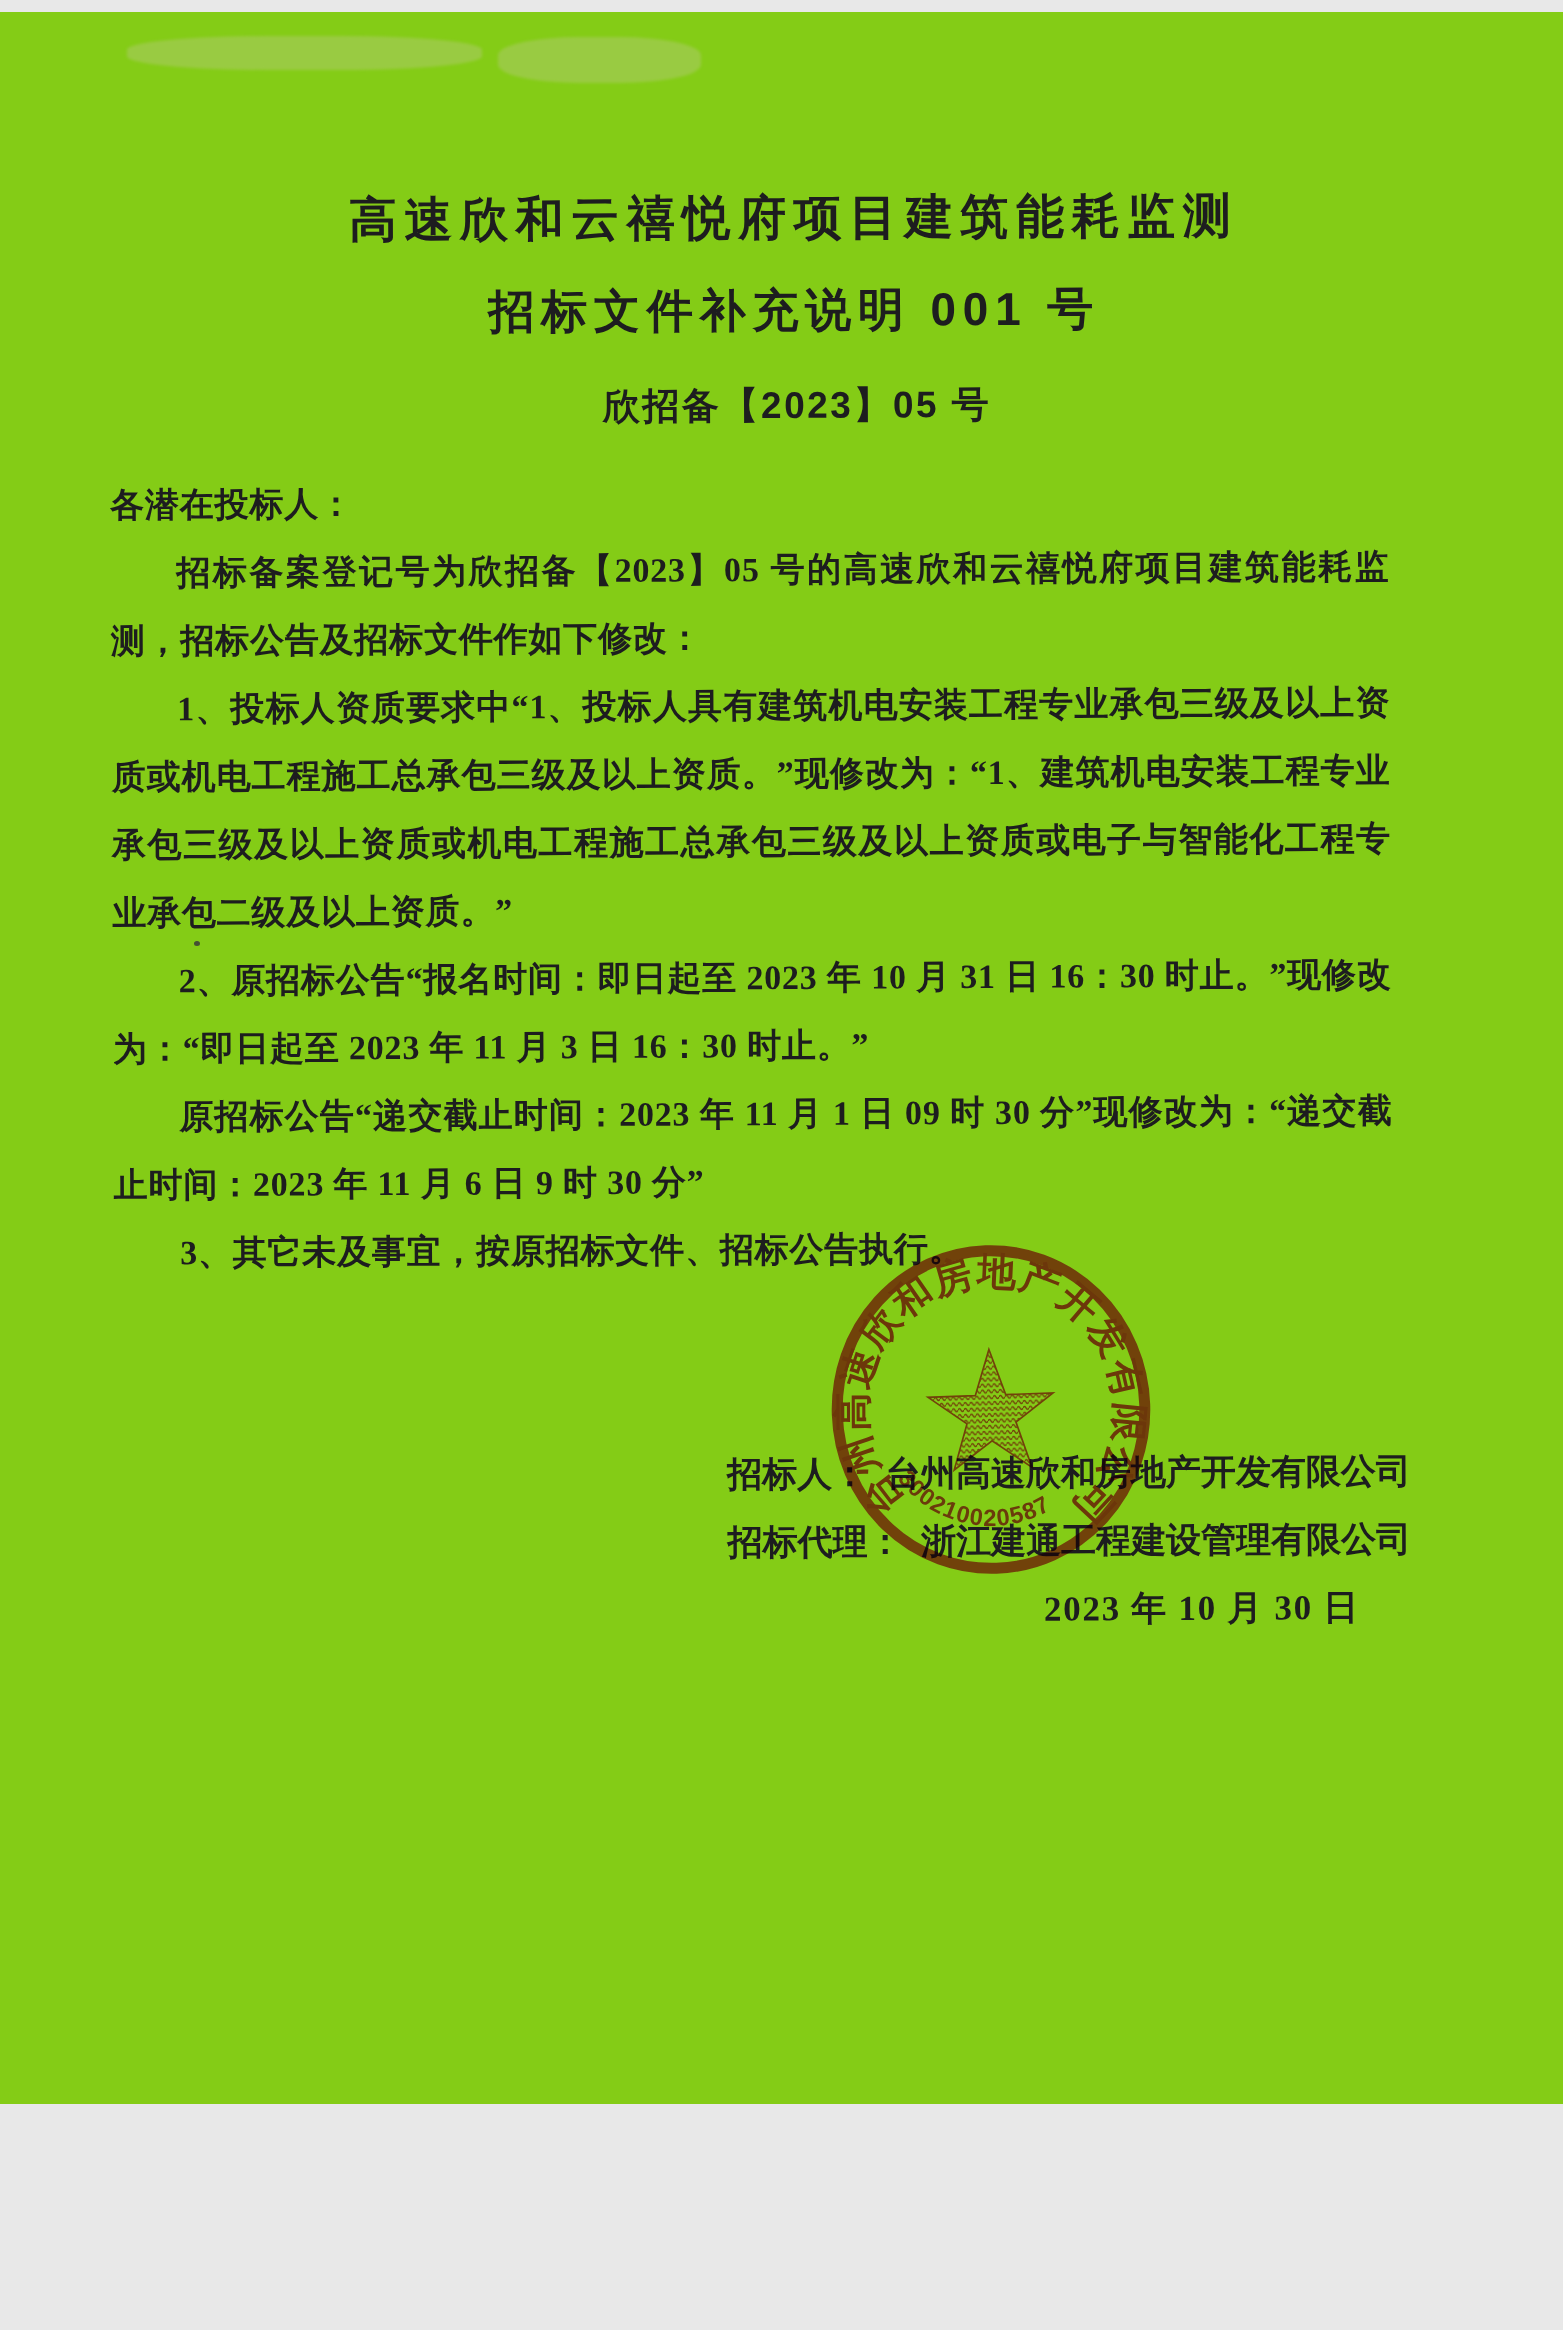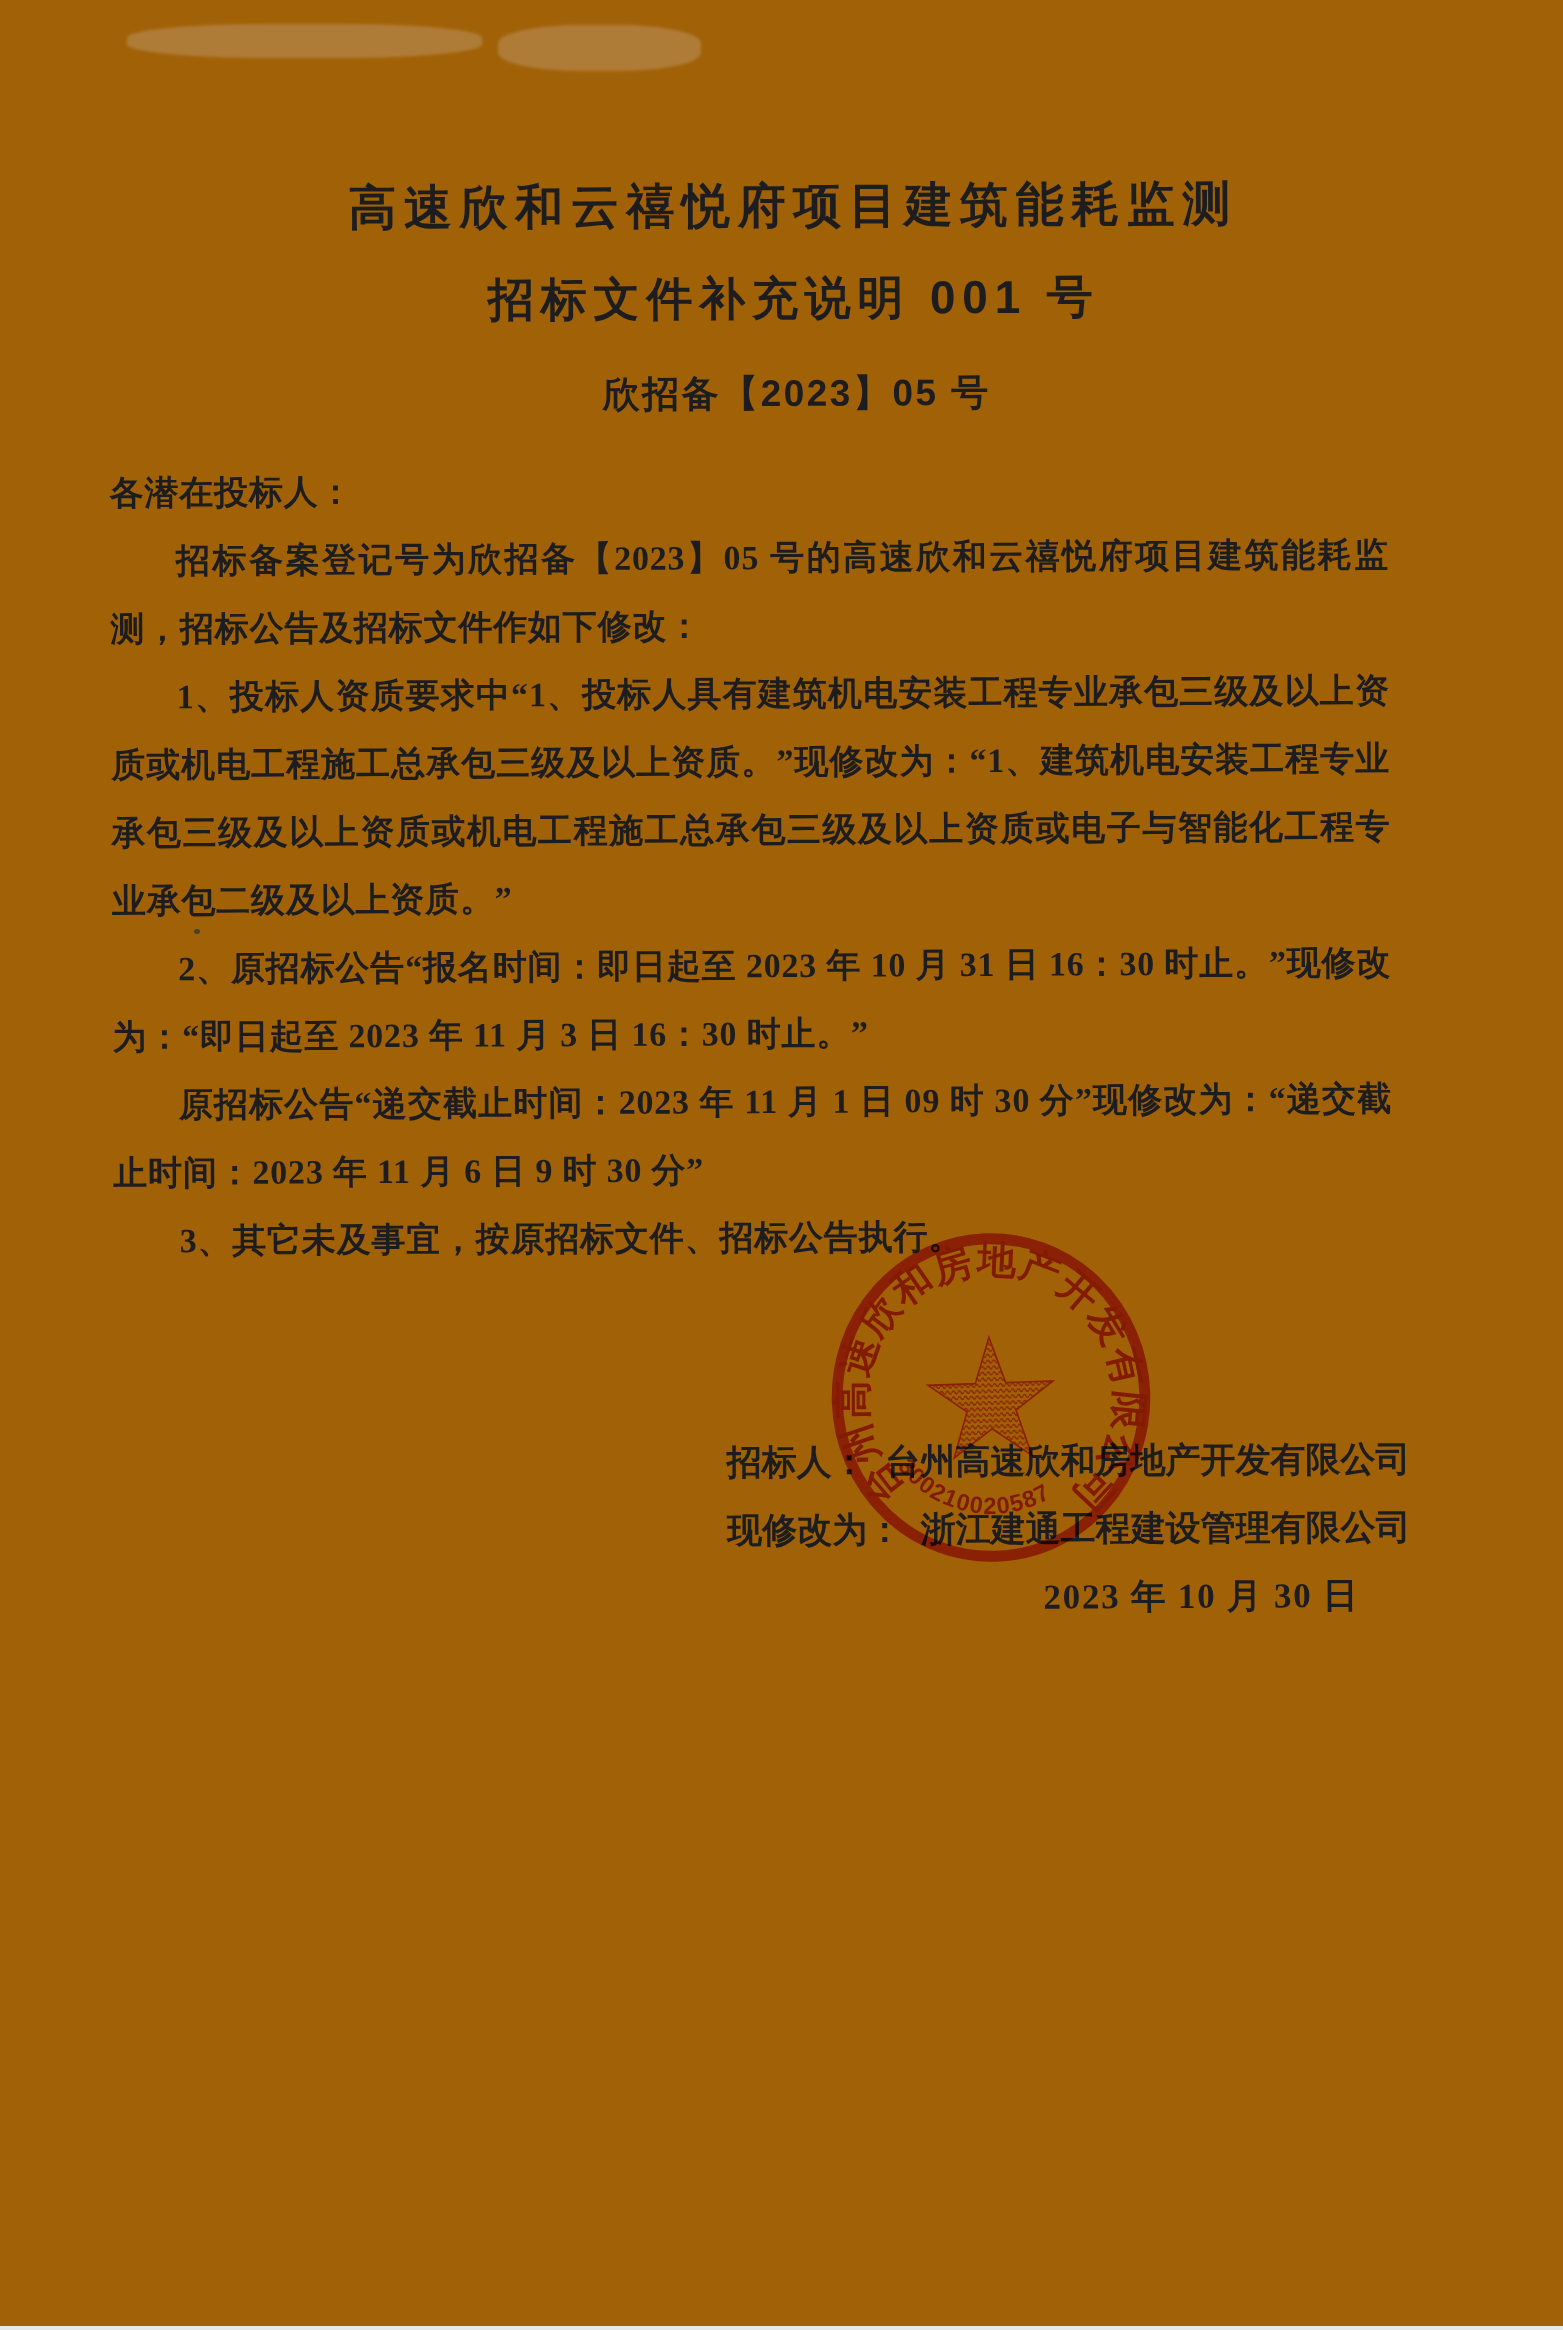--- a/index.html
+++ b/index.html
@@ -1,20 +1,20 @@
 <!DOCTYPE html>
 <html style="font-size:13.5px"><head>
 <meta charset="utf-8">
 <style>
   html,body{margin:0;padding:0;background:#e8e8e8;}
   .page{
     position:relative;
-    width:1564px;height:2326px;
-    margin:0 auto;
-    background:#a16207;
+    width:1564px;height:2092px;
+    margin:12px auto;
+    background:#84cc16;
     overflow:hidden;
     font-family:"Liberation Serif","DejaVu Serif",serif;
     color:#1d1d1f;
   }
   .content{position:absolute;inset:0;transform:rotate(-0.3deg);transform-origin:50% 40%;}
   .title1{
     margin:180px 0 0 30px;
     text-align:center;
     font-size:48px;line-height:52px;
     font-weight:700;letter-spacing:7.6px;
@@ -90,21 +90,21 @@
       <p class="para">2、原招标公告“报名时间：即日起至 2023 年 10 月 31 日 16：30 时止。”现修改为：“即日起至 2023 年 11 月 3 日 16：30 时止。”</p>
       <p class="para">原招标公告“递交截止时间：2023 年 11 月 1 日 09 时 30 分”现修改为：“递交截止时间：2023 年 11 月 6 日 9 时 30 分”</p>
       <p class="para">3、其它未及事宜，按原招标文件、招标公告执行。</p>
     </div>
 
     <div class="signature">
       <span class="sig-row">
         <span>招标人：</span><span class="sig-value">台州高速欣和房地产开发有限公司</span>
       </span>
       <span class="sig-row">
-        <span>现修改为：</span><span class="sig-value">浙江建通工程建设管理有限公司</span>
+        <span>招标代理：</span><span class="sig-value">浙江建通工程建设管理有限公司</span>
       </span>
       <span class="sig-date">2023 年 10 月 30 日</span>
     </div>
 
   </div>
 
   <svg class="seal" viewBox="0 0 400 400">
     <defs>
       <path id="sealTextArc" d="M 100 310 A 148 148 0 1 1 300 310" fill="none"></path>
       <path id="sealSerialArc" d="M 80 268 A 138 138 0 0 0 320 268" fill="none"></path>

